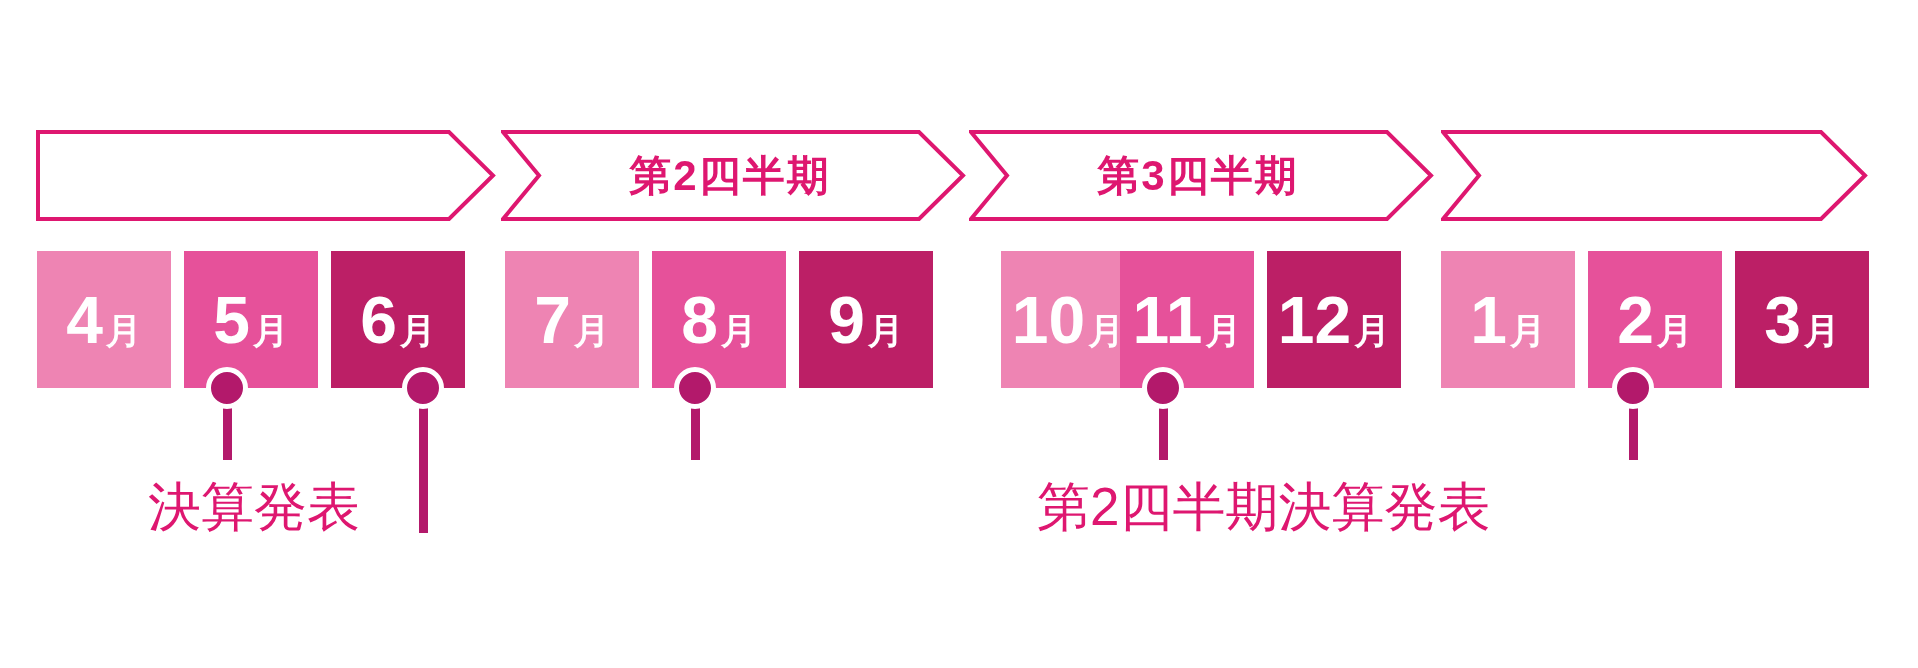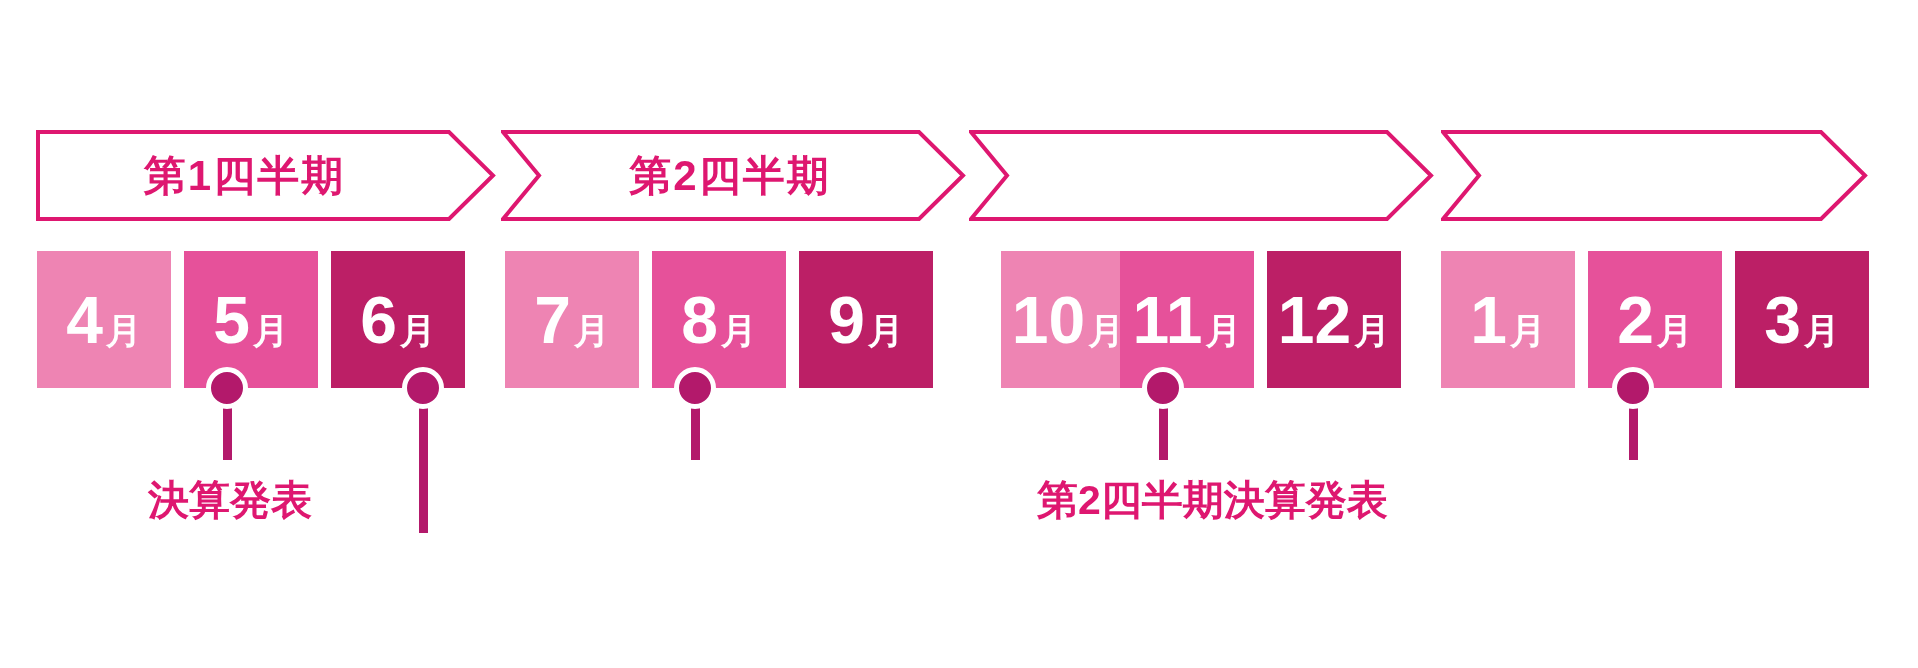--- a/index.html
+++ b/index.html
@@ -48,21 +48,21 @@
     position: absolute; top: 388px; width: 9px;
     background: var(--marker); z-index: 2;
   }
   .ev-dot {
     position: absolute; top: 367px; width: 42px; height: 42px;
     background: var(--marker); border: 5px solid #fff;
     border-radius: 50%; z-index: 3;
   }
   .ev-label {
     position: absolute; top: 479px;
-    font-size: 41px; font-weight: bold; color: var(--accent);
+    font-size: 53px; font-weight: normal; color: var(--accent);
     line-height: 1.05; white-space: nowrap; z-index: 2;
   }
   .ev-label.low { top: 571px; }
 </style>
 </head>
 <body>
 
 <div class="canvas">
 
   <svg class="banner-svg" style="left:36px" width="461" height="91" viewBox="0 0 461 91">
@@ -71,22 +71,22 @@
   <svg class="banner-svg" style="left:501px" width="466" height="91" viewBox="0 0 466 91">
     <polygon points="2,2 418,2 462,45.5 418,89 2,89 38,45.5" fill="#fff" stroke="var(--accent)" stroke-width="4"></polygon>
   </svg>
   <svg class="banner-svg" style="left:969px" width="466" height="91" viewBox="0 0 466 91">
     <polygon points="2,2 418,2 462,45.5 418,89 2,89 38,45.5" fill="#fff" stroke="var(--accent)" stroke-width="4"></polygon>
   </svg>
   <svg class="banner-svg" style="left:1441px" width="428" height="91" viewBox="0 0 428 91">
     <polygon points="2,2 380,2 424,45.5 380,89 2,89 38,45.5" fill="#fff" stroke="var(--accent)" stroke-width="4"></polygon>
   </svg>
 
-  <div class="banner-text" style="left:38px;width:457px;padding-right:44px">第1四半期</div>
   <div class="banner-text" style="left:503px;width:462px;padding-left:36px;padding-right:44px">第2四半期</div>
+  <div class="banner-text" style="left:971px;width:462px;padding-left:36px;padding-right:44px">第3四半期</div>
 
   <div class="mbox light" style="left:37px">
       <span class="mtext">
         <span class="num">4</span>
         <span class="suf">月</span>
       </span>
     </div>
   <div class="mbox mid" style="left:184px">
       <span class="mtext">
         <span class="num">5</span>

